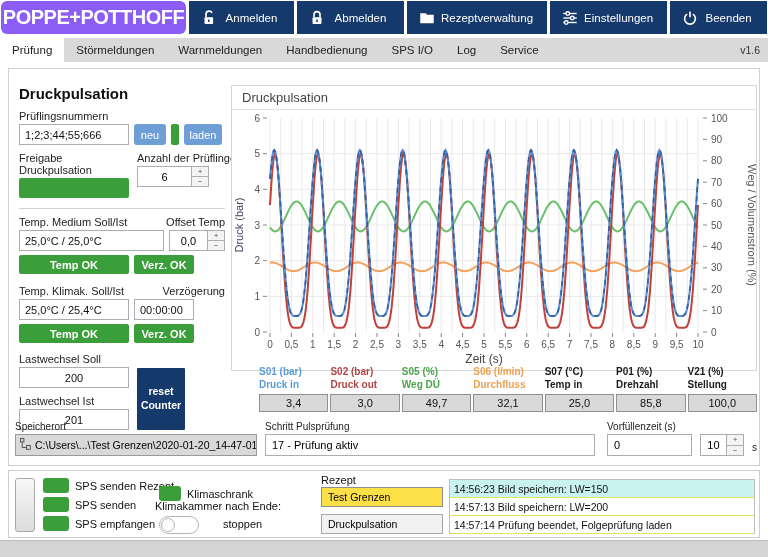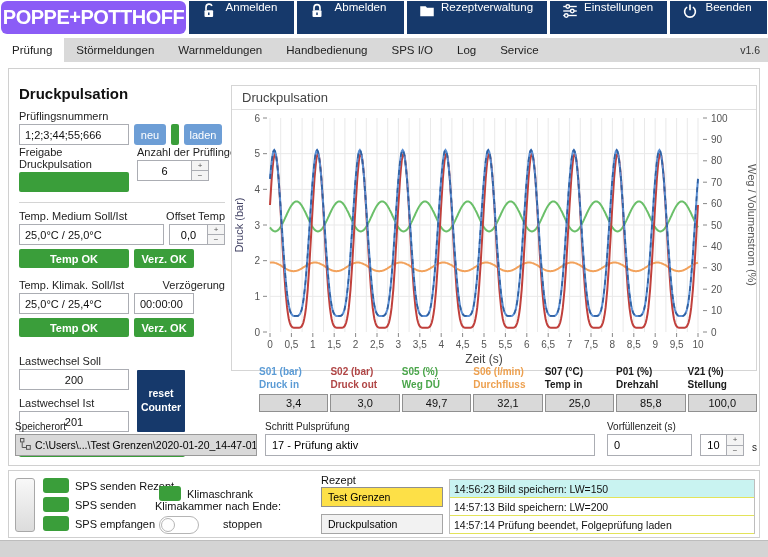--- a/index.html
+++ b/index.html
@@ -13,21 +13,21 @@
 
   
   .topbar { position:absolute; left:0; top:0; width:768px; height:36px; background:#fff; display:flex; gap:3px; padding:1px 1px 2px 1px; }
   .logo {
     flex:0 0 185px; background:#8b5cf6; border-radius:6px;
     color:#fff; font-weight:bold; font-size:20px; letter-spacing:-0.5px;
     display:flex; align-items:center; justify-content:center;
   }
   .nav-btn {
     background:#16396b; color:#fff; font-size:11.5px;
-    display:flex; padding:0 6px 0 10px; cursor:pointer;
+    display:flex; align-items:center; padding:0 6px 0 10px; cursor:pointer;
   }
   .nav-btn .ic { width:20px; height:20px; flex:0 0 20px; margin-right:4px; display:flex; align-items:center; justify-content:center; }
   .nav-btn .lbl { flex:1; text-align:center; padding-right:8px; }
   .nb-anmelden { flex:0 0 105px; } .nb-abmelden { flex:0 0 107px; }
   .nb-rezept { flex:0 0 117px; } .nb-einstellungen { flex:0 0 105px; } .nb-beenden { flex:1; }
 
   
   .tabbar { position:absolute; left:0; top:38px; width:768px; height:24px; background:#d9d9d9; display:flex; font-size:11.5px; color:#222; }
   .tab { padding:0 12px; display:flex; align-items:center; cursor:pointer; white-space:nowrap; }
   .tab.active { background:#ffffff; }
@@ -176,21 +176,21 @@
       <div class="panel-title">Druckpulsation</div>
 
       <div class="flabel">Prüflingsnummern</div>
       <div class="row" style="gap:5px;">
         <div class="tbox" style="width:110px;">1;2;3;44;55;666</div>
         <div class="btn-blue" style="width:32px;">neu</div>
         <div class="grn" style="width:8px; height:21px;"></div>
         <div class="btn-blue" style="width:38px;">laden</div>
       </div>
 
-      <div class="row" style="align-items:flex-start; gap:8px; margin-top:1px;">
+      <div class="row" style="align-items:flex-start; gap:8px; margin-top:7px;">
         <div style="width:112px;">
           <div class="flabel" style="margin-top:0;">Freigabe Druckpulsation</div>
           <div class="grn" style="width:110px; height:20px;"></div>
         </div>
         <div style="flex:1;">
           <div class="flabel" style="margin-top:0; white-space:nowrap;">Anzahl der Prüflinge</div>
           <div class="stepper" style="width:72px;">
             <div class="sval">6</div>
             <div class="sbtns">
               <div class="sp">+</div>
@@ -229,21 +229,21 @@
         <div class="tbox" style="width:110px;">25,0°C / 25,4°C</div>
         <div class="tbox" style="width:60px;">00:00:00</div>
       </div>
       <div class="row" style="gap:5px; margin-top:4px;">
         <div class="grn-btn" style="width:110px;">Temp OK</div>
         <div class="grn-btn" style="width:60px;">Verz. OK</div>
       </div>
 
       <div class="row" style="align-items:stretch; gap:8px; margin-top:10px;">
         <div style="width:110px;">
-          <div class="flabel" style="margin-top:8px;">Lastwechsel Soll</div>
+          <div class="flabel" style="margin-top:0;">Lastwechsel Soll</div>
           <div class="tbox center">200</div>
           <div class="flabel">Lastwechsel Ist</div>
           <div class="tbox center">201</div>
         </div>
         <div style="display:flex; align-items:flex-end;">
           <div class="reset-btn">
             <span>reset</span>
             <span>Counter</span>
           </div>
         </div>

